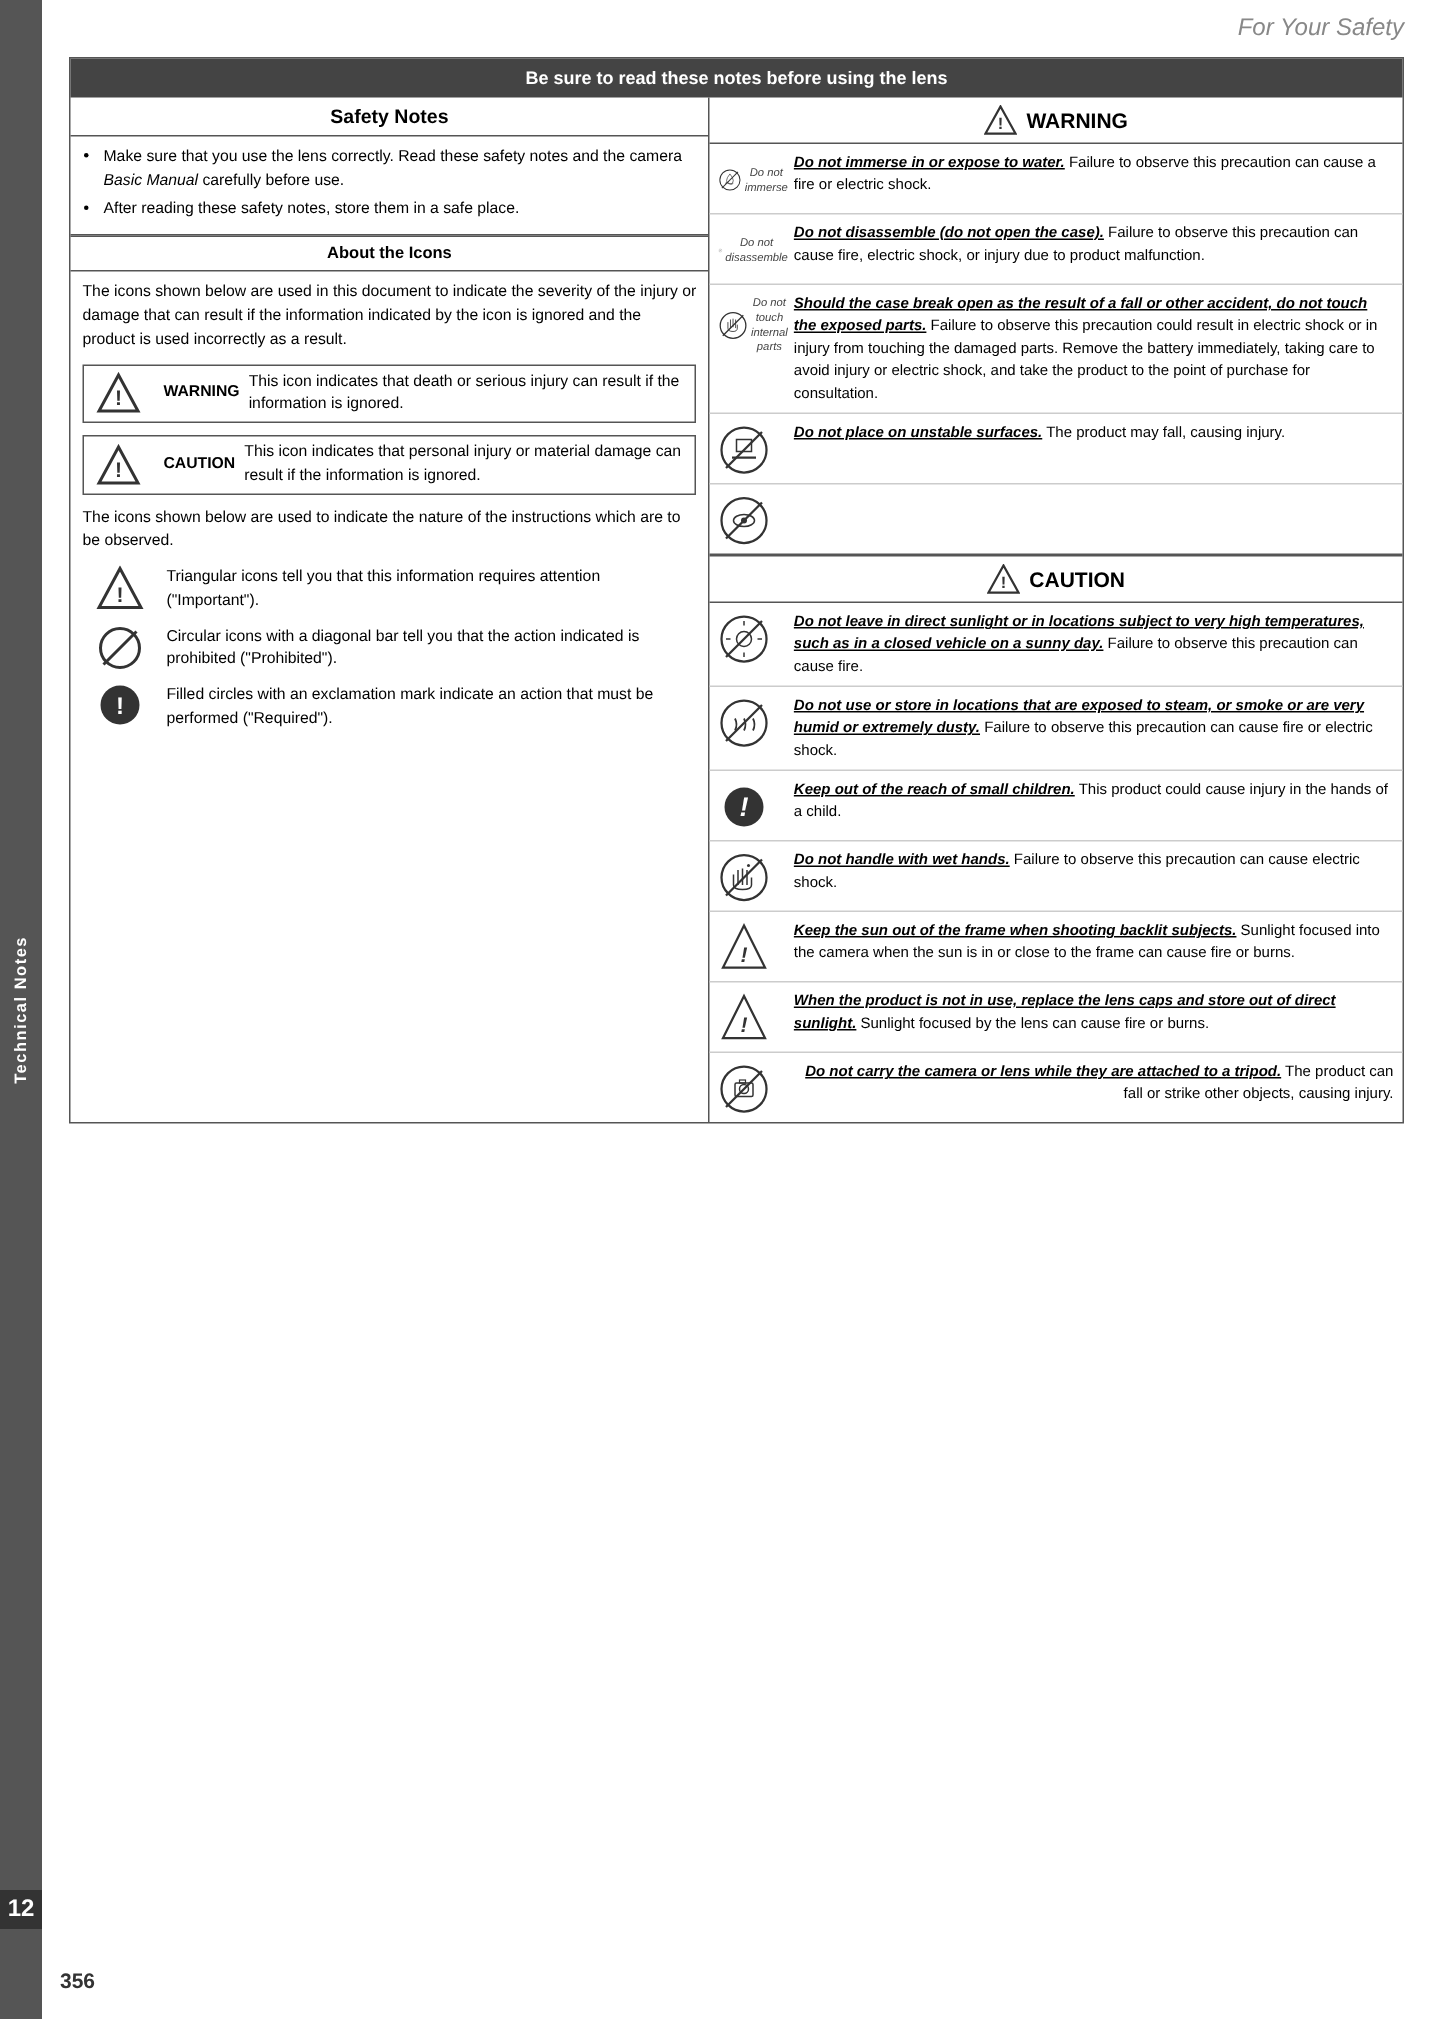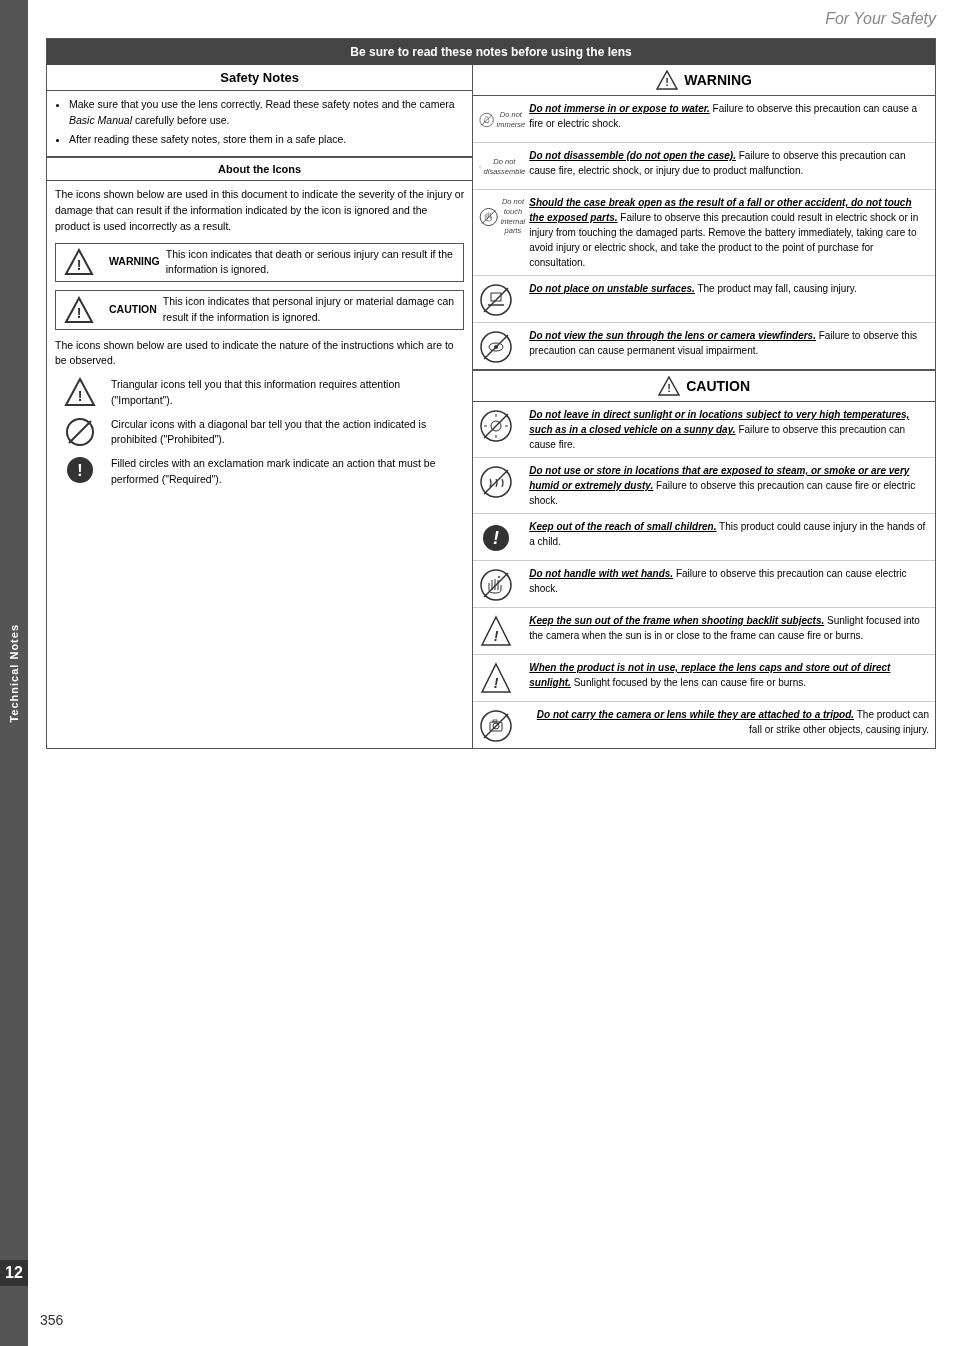--- a/index.html
+++ b/index.html
@@ -54,21 +54,21 @@
       font-size: 16px;
       font-weight: bold;
     }
 
     
     .page-number-bottom {
       position: absolute;
       bottom: 18px;
       left: 40px;
       font-size: 14px;
-      font-weight: normal;
+      font-weight: bold;
       color: #333;
     }
 
     
     .main-content {
       margin-left: 28px;
       padding: 10px 18px;
       flex: 1;
       border-radius: 27px;
     }
@@ -425,23 +425,20 @@
             <div class="item-row" style="border-bottom:none;">
               <div class="item-icon-col">
                 <svg width="34" height="34" viewBox="0 0 34 34">
                   <circle cx="17" cy="17" r="15" fill="none" stroke="#333" stroke-width="1.5"></circle>
                   <line x1="5" y1="29" x2="29" y2="5" stroke="#333" stroke-width="1.5"></line>
 
                   <ellipse cx="17" cy="17" rx="7" ry="4" fill="none" stroke="#333" stroke-width="1"></ellipse>
                   <circle cx="17" cy="17" r="2" fill="#333"></circle>
                 </svg>
               </div>
-              <div class="item-text-col">
-                <span class="underline-bold-italic">Do not view the sun through the lens or camera viewfinders.</span> Failure to observe this precaution can cause permanent visual impairment.
-              </div>
             </div>
           </div>
 
           <div class="caution-section">
             <div class="section-header" style="border-top:1.5px solid #555;">
               <svg width="22" height="20" viewBox="0 0 22 20">
                 <polygon points="11,1 21,19 1,19" fill="none" stroke="#333" stroke-width="1.5"></polygon>
                 <text x="11" y="16" text-anchor="middle" font-size="11" font-weight="bold" fill="#333">!</text>
               </svg>
               <span style="font-size:14px;font-weight:bold;">CAUTION</span>

